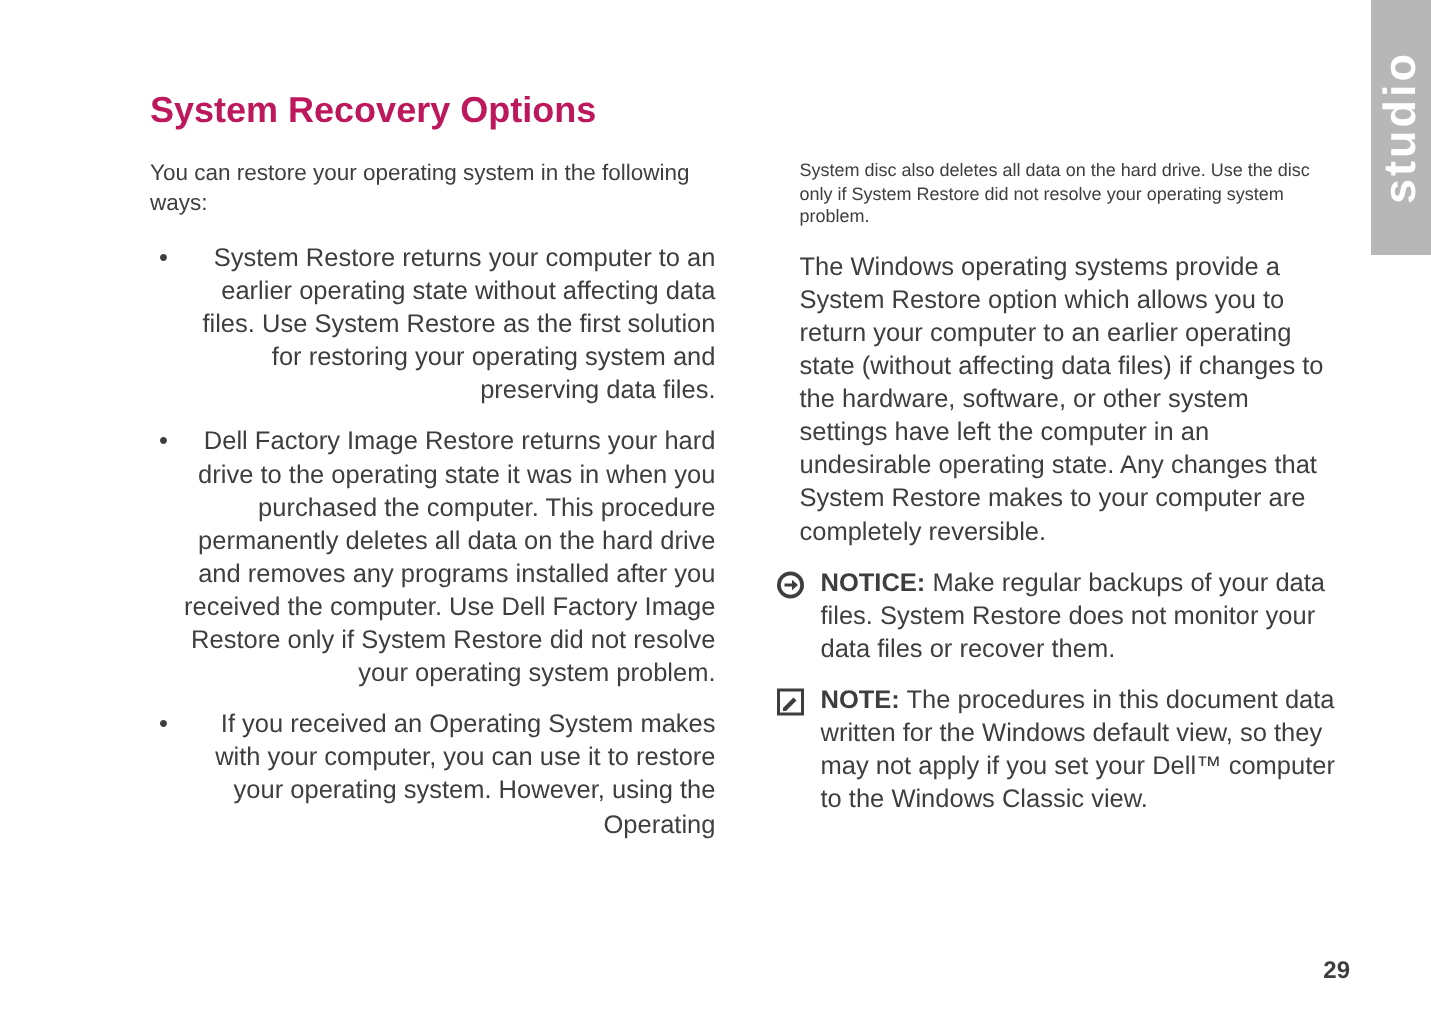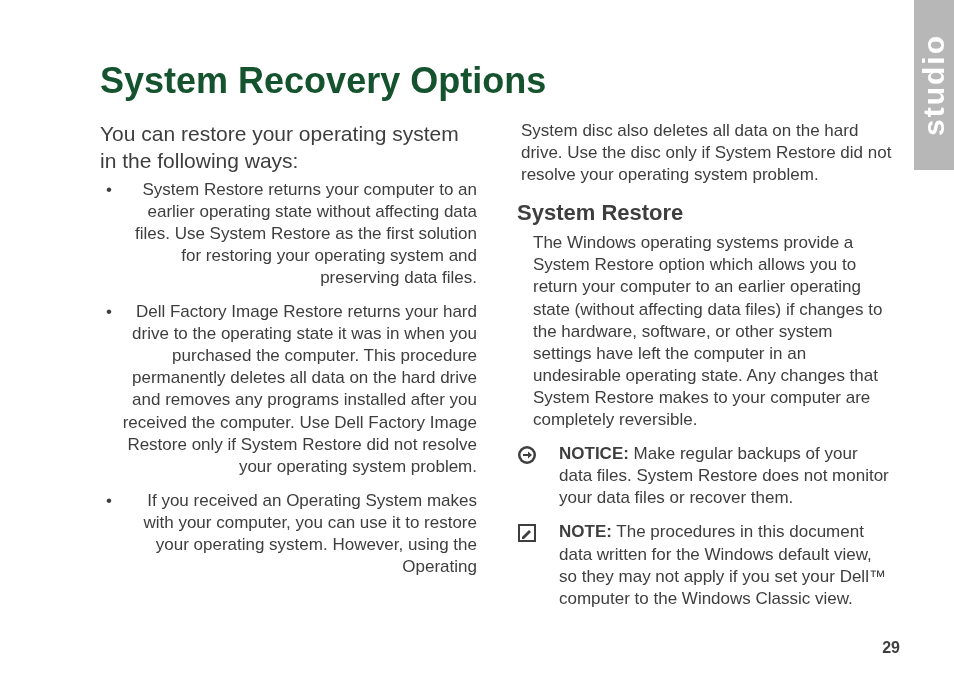--- a/index.html
+++ b/index.html
@@ -32,39 +32,39 @@
     font-size: 30px;
     letter-spacing: 2px;
     display: flex;
     align-items: center;
     justify-content: center;
     writing-mode: vertical-rl;
     transform: rotate(180deg);
     font-family: Arial, sans-serif;
   }
   h1.title {
-    font-size: 36px;
+    font-size: 24px;
     font-weight: 700;
     margin: 0 0 18px 0;
-    color: #14532d;
+    color: #be185d;
     font-stretch: condensed;
     letter-spacing: 0px;
   }
   .columns {
     display: flex;
     gap: 40px;
   }
   .col {
     flex: 1;
     min-width: 0;
   }
   p.intro {
-    font-size: 21px;
+    font-size: 15px;
     line-height: 1.3;
-    margin: 0 0 4px 0;
+    margin: 0 0 16px 0;
     font-stretch: condensed;
   }
   ul.bullets {
     list-style: none;
     padding: 0 0 0 20px;
     margin: 0;
     text-align: right;
   }
   ul.bullets li {
     font-size: 17px;
@@ -73,41 +73,41 @@
     position: relative;
     font-stretch: condensed;
   }
   ul.bullets li::before {
     content: "•";
     position: absolute;
     left: -14px;
     top: 0;
   }
   p.cont {
-    font-size: 17px;
+    font-size: 12px;
     line-height: 1.3;
-    margin: 0 0 14px 4px;
+    margin: 0 0 14px 16px;
     font-stretch: condensed;
   }
   h2.sub {
     font-size: 22px;
     font-weight: 700;
     margin: 0 0 6px 0;
     color: #3e3e3e;
     font-stretch: condensed;
   }
   p.body {
     font-size: 17px;
     line-height: 1.3;
     margin: 0 0 12px 16px;
     font-stretch: condensed;
   }
   .callout {
     display: flex;
-    gap: 22px;
+    gap: 10px;
     margin: 0 0 12px 0;
   }
   .callout .icon {
     flex: 0 0 20px;
     width: 20px;
     height: 20px;
     margin-top: 2px;
   }
   .callout .text {
     flex: 1;
@@ -148,21 +148,20 @@
       <ul class="bullets">
         <li>System Restore returns your computer to an earlier operating state without affecting data files. Use System Restore as the first solution for restoring your operating system and preserving data files.</li>
         <li>Dell Factory Image Restore returns your hard drive to the operating state it was in when you purchased the computer. This procedure permanently deletes all data on the hard drive and removes any programs installed after you received the computer. Use Dell Factory Image Restore only if System Restore did not resolve your operating system problem.</li>
         <li>If you received an Operating System makes with your computer, you can use it to restore your operating system. However, using the Operating</li>
       </ul>
     </div>
 
     <div class="col">
       <p class="cont">System disc also deletes all data on the hard drive. Use the disc only if System Restore did not resolve your operating system problem.</p>
 
-      <h2 class="sub">System Restore</h2>
 
       <p class="body">The Windows operating systems provide a System Restore option which allows you to return your computer to an earlier operating state (without affecting data files) if changes to the hardware, software, or other system settings have left the computer in an undesirable operating state. Any changes that System Restore makes to your computer are completely reversible.</p>
 
       <div class="callout">
         <span class="icon">
           <svg class="notice-icon" viewBox="0 0 20 20" width="20" height="20">
             <circle class="outer" cx="10" cy="10" r="9"></circle>
             <circle class="inner" cx="10" cy="10" r="6.5"></circle>
             <path class="arrow" d="M6 9 h5 v-2.5 l4 3.5 -4 3.5 v-2.5 h-5 z"></path>
           </svg>

